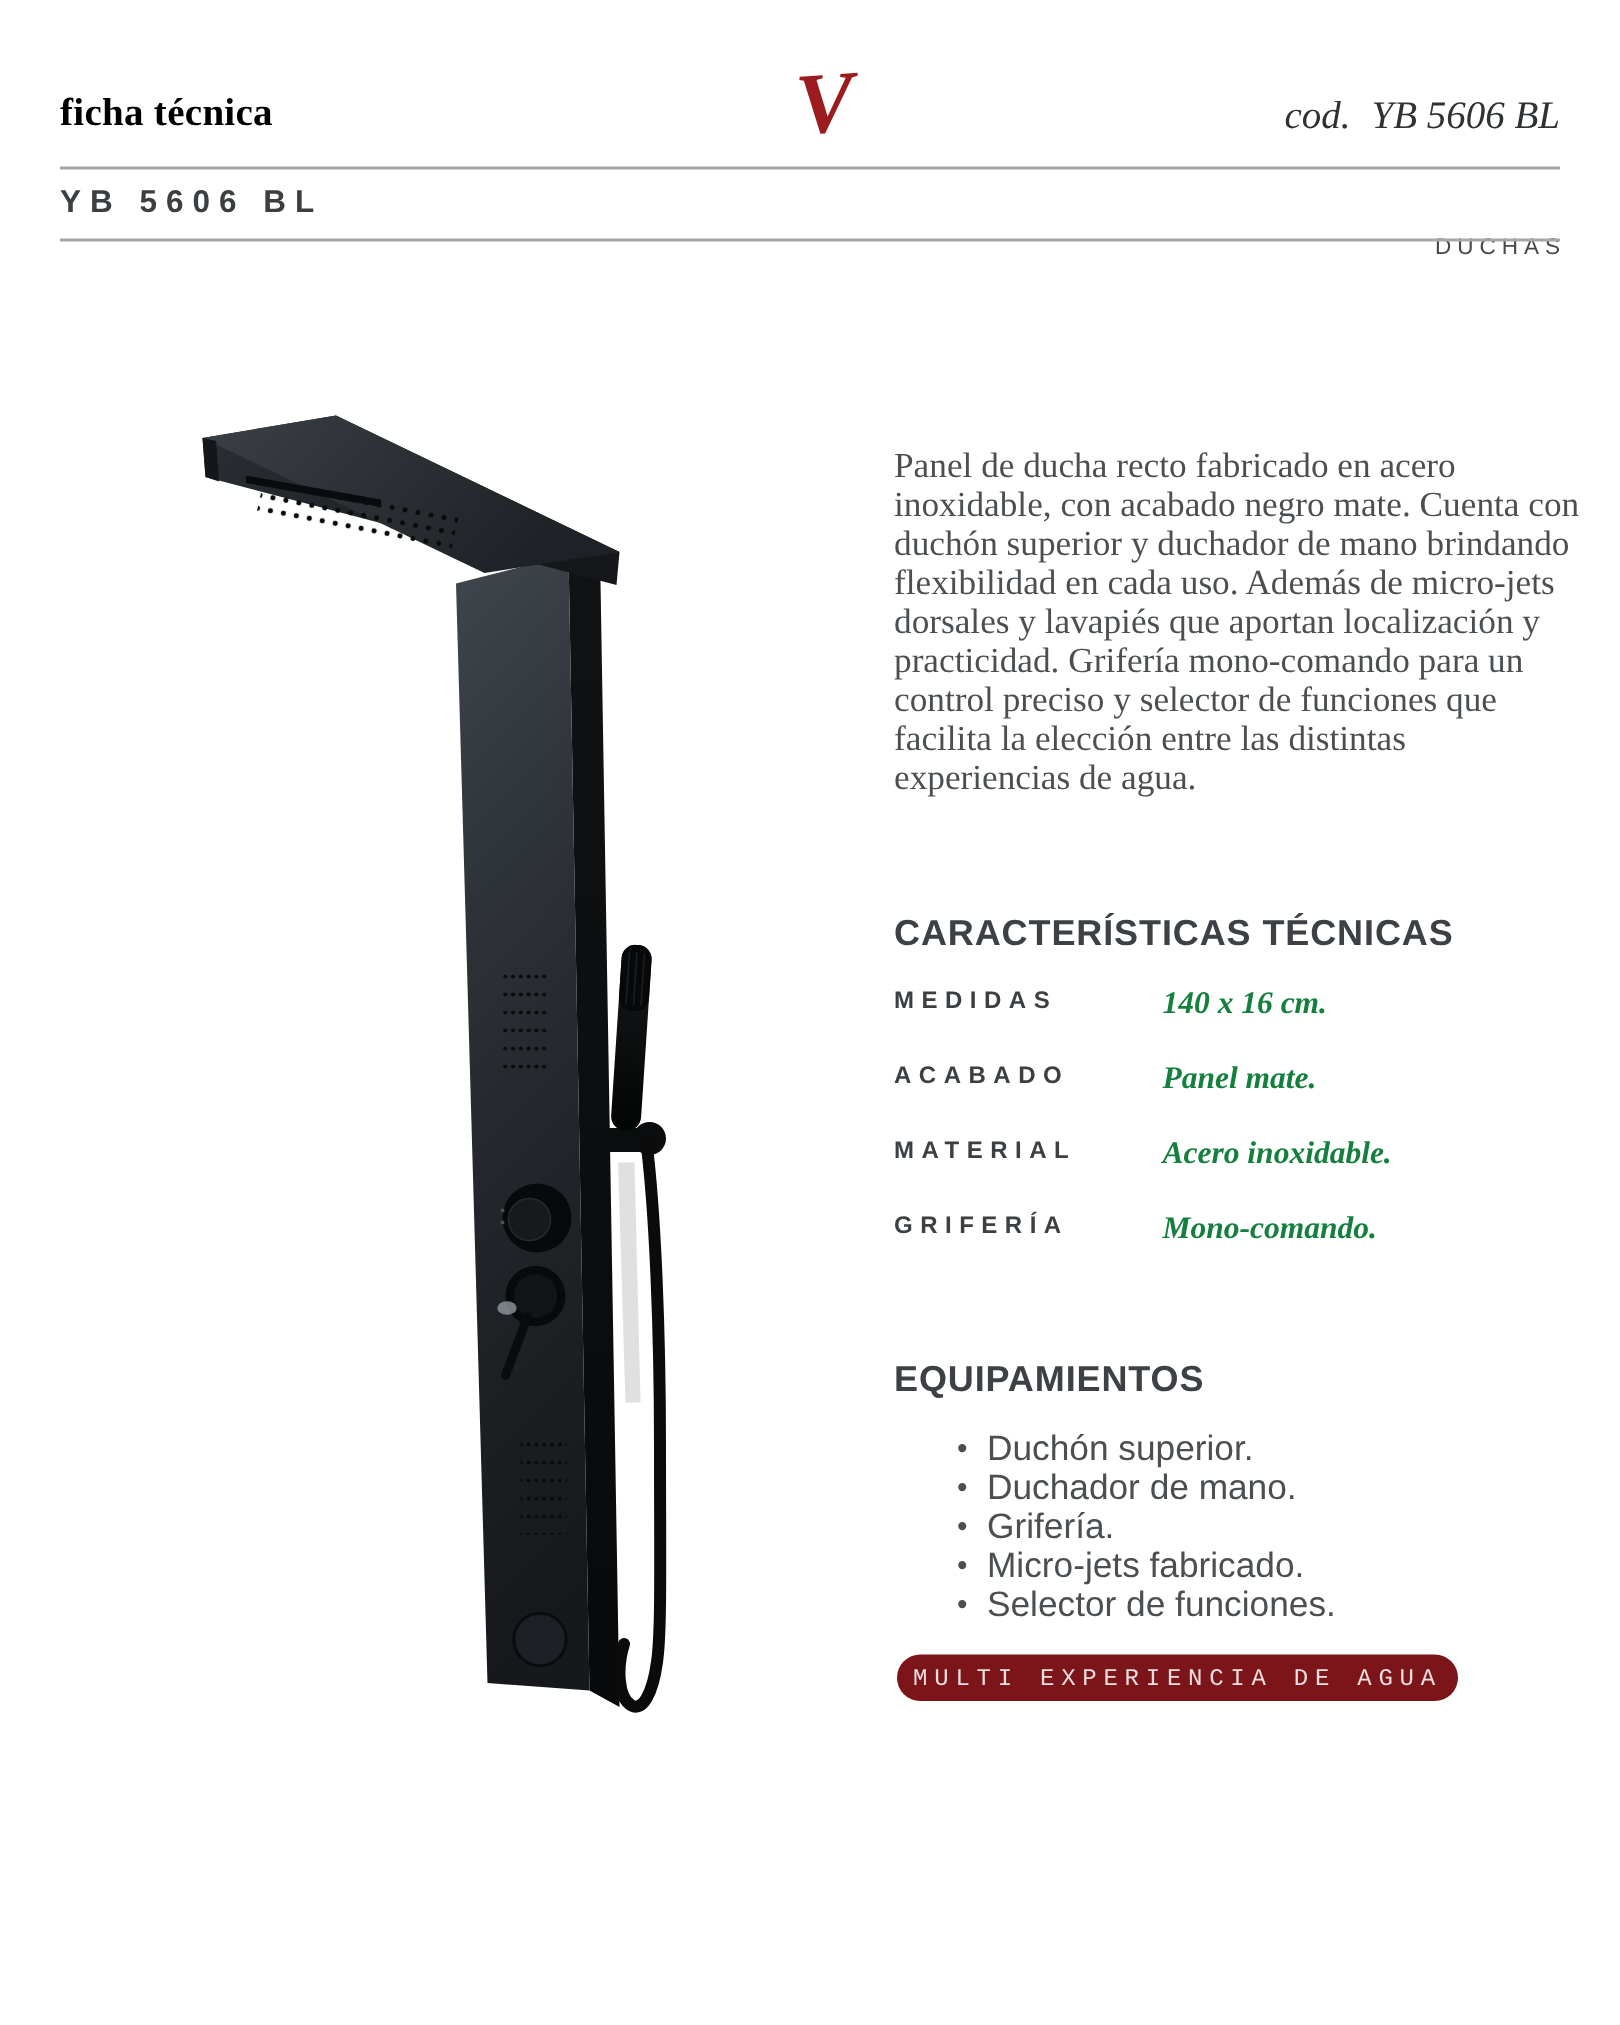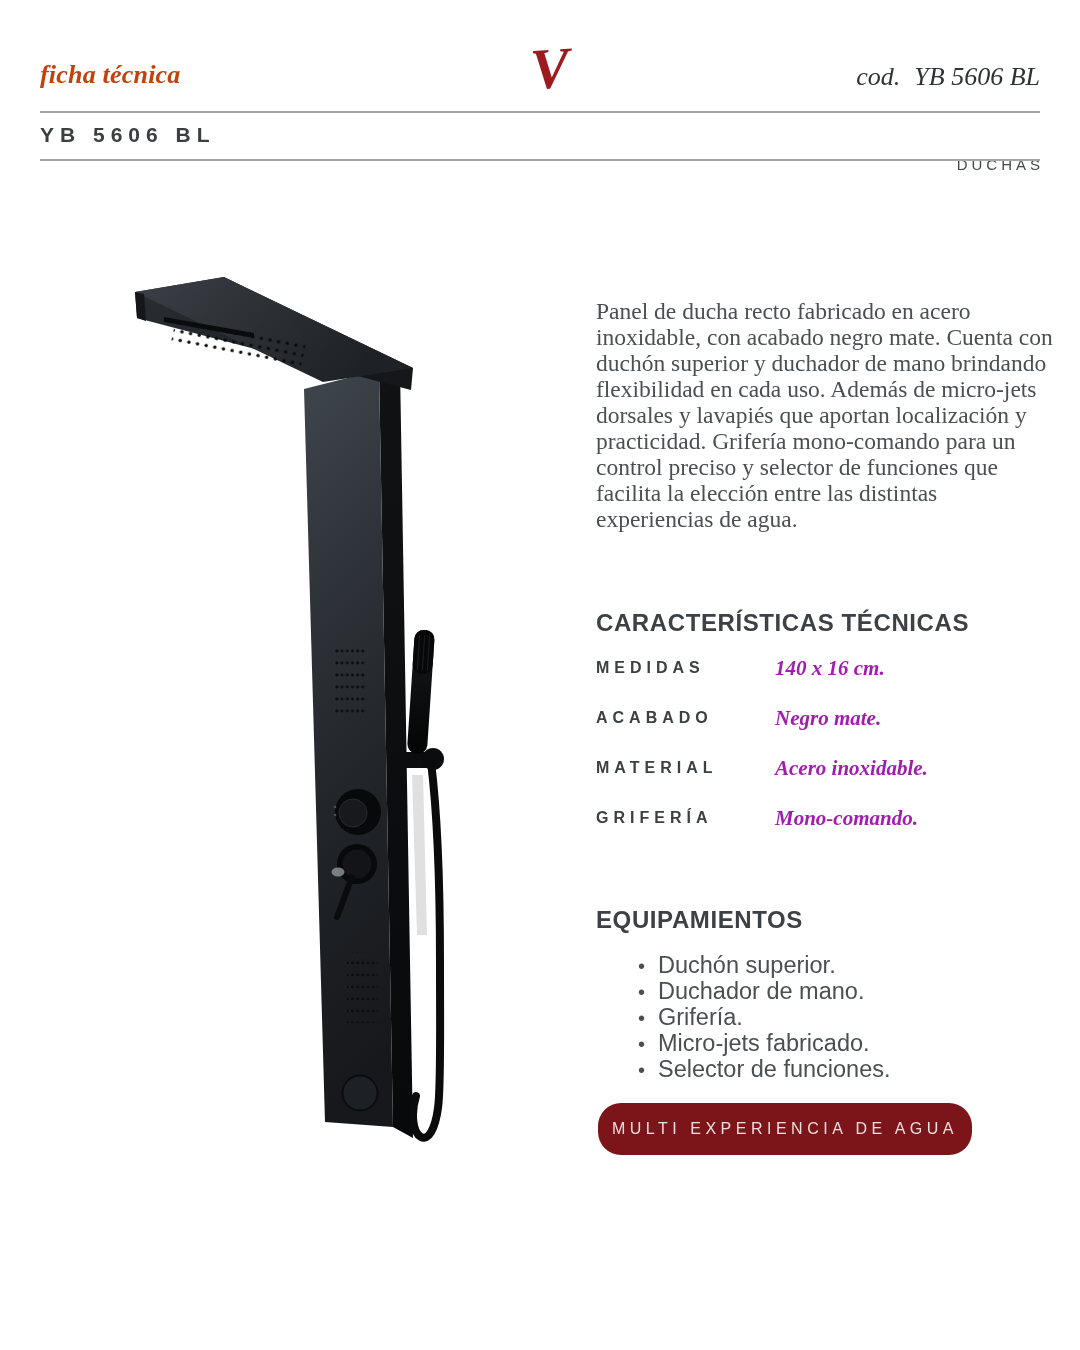--- a/index.html
+++ b/index.html
@@ -6,22 +6,22 @@
   body{
     width:1080px;height:1350px;position:relative;background:#ffffff;
     font-family:"Liberation Sans", sans-serif;overflow:hidden;
     -webkit-font-smoothing:antialiased;
   }
   .abs{position:absolute;}
 
   
   .doc-type{
     left:40px;top:60px;
-    font-family:"Liberation Serif", serif;font-style:italic;font-weight:700;
-    font-size:26px;color:#c2410c;letter-spacing:0.2px;
+    font-family:"Liberation Serif", serif;font-weight:700;
+    font-size:26px;color:#000000;letter-spacing:0.2px;
   }
   .logo{
     left:520px;top:40px;width:60px;text-align:center;
     font-family:"Liberation Serif", serif;font-style:italic;font-weight:700;
     font-size:58px;line-height:58px;color:#9c1b1f;transform:rotate(-4deg);
   }
   .code-line{
     right:40px;top:62px;text-align:right;
     font-family:"Liberation Serif", serif;font-style:italic;
     font-size:26px;color:#2f3234;
@@ -55,37 +55,37 @@
   .equip-title{top:886px;}
 
   .specs{left:596px;top:643px;width:462px;}
   .spec-row{display:flex;align-items:center;height:50px;}
   .spec-label{
     width:179px;flex:0 0 179px;font-size:16px;font-weight:700;
     letter-spacing:5px;color:#3c4043;
   }
   .spec-value{
     font-family:"Liberation Serif", serif;font-style:italic;font-weight:700;
-    font-size:21px;color:#a21caf;
+    font-size:21px;color:#15803d;
   }
 
   .equip-list{
     left:596px;top:936px;width:462px;margin:16px;padding:0;list-style:none;
     font-family:Liberation Sans, sans-serif;font-size:23.5px;line-height:26px;
     color:#4b4f52;
   }
   .equip-list li{position:relative;margin-left:26px;padding-left:20px;}
   .equip-list li::before{
     content:"\2022";position:absolute;left:0;top:1px;font-size:20px;color:#4b4f52;
   }
 
   .badge{
-    left:598px;top:1103px;width:374px;height:52px;border-radius:23px;
+    left:598px;top:1103px;width:374px;height:31px;border-radius:23px;
     background:#7c151a;color:#ecdede;font-size:16px;letter-spacing:4.5px;
-    display:flex;align-items:center;justify-content:center;
+    display:flex;align-items:center;justify-content:center;font-family:Liberation Mono, monospace;
   }
 
   
   .product-figure{left:90px;top:240px;width:420px;height:920px;}
 </style>
 </head>
 <body>
 
 <div class="abs doc-type">ficha técnica</div>
 
@@ -177,21 +177,21 @@
 
 <h2 class="abs section-title tech-title">CARACTERÍSTICAS TÉCNICAS</h2>
 
 <div class="abs specs">
   <div class="spec-row">
     <span class="spec-label">MEDIDAS</span>
     <span class="spec-value">140 x 16 cm.</span>
   </div>
   <div class="spec-row">
     <span class="spec-label">ACABADO</span>
-    <span class="spec-value">Negro mate.</span>
+    <span class="spec-value">Panel mate.</span>
   </div>
   <div class="spec-row">
     <span class="spec-label">MATERIAL</span>
     <span class="spec-value">Acero inoxidable.</span>
   </div>
   <div class="spec-row">
     <span class="spec-label">GRIFERÍA</span>
     <span class="spec-value">Mono-comando.</span>
   </div>
 </div>

